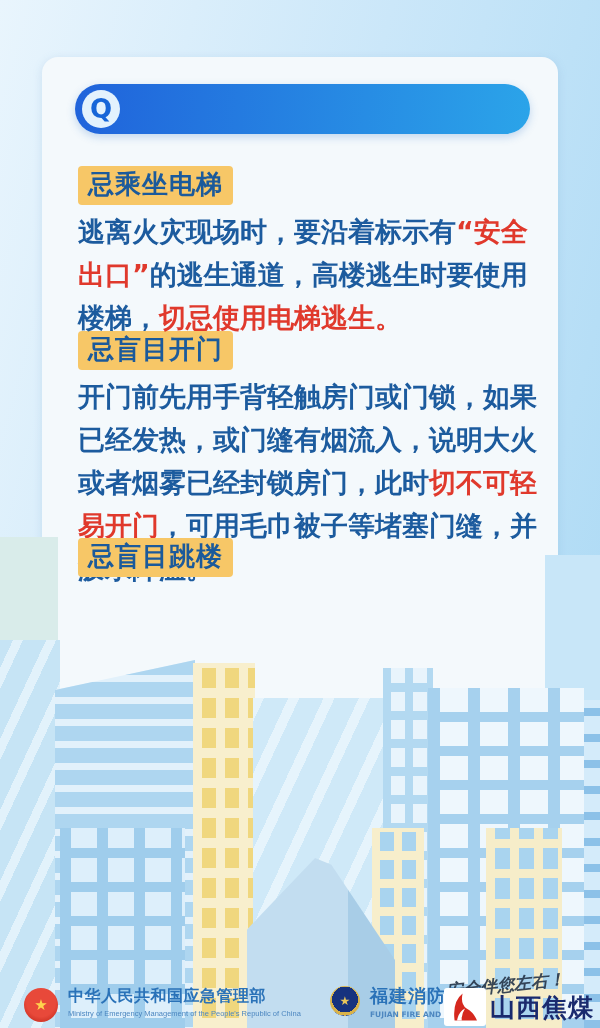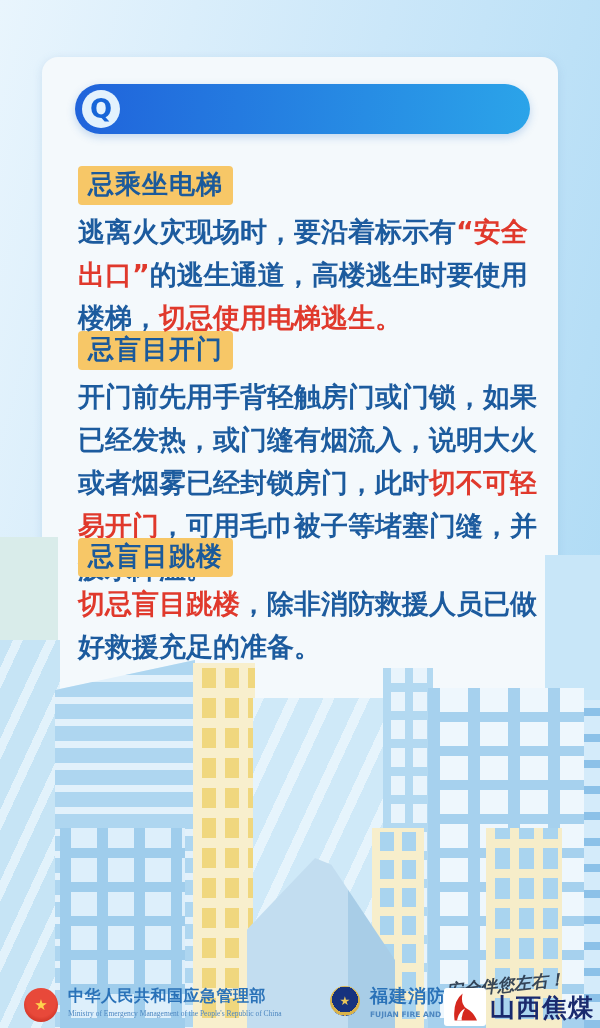--- a/index.html
+++ b/index.html
@@ -64,21 +64,21 @@
     background:linear-gradient(90deg,#c2ddf0 68%,#a8cde7 68%);
     clip-path:polygon(0 42%,46% 0,57% 4%,100% 60%,100% 100%,0 100%);}
   
   .footer{position:absolute;left:0;top:980px;width:600px;height:48px;z-index:4;}
   .emblem{position:absolute;left:24px;top:8px;width:34px;height:34px;border-radius:50%;
     background:radial-gradient(circle at 50% 42%,#e8493a 0 55%,#b81f12 100%);
     display:flex;align-items:center;justify-content:center;color:#ffd34d;font-size:15px;}
   .gov-text{position:absolute;left:68px;top:6px;width:260px;}
   .gov-cn{font-size:16px;font-weight:bold;color:#2a72b8;white-space:nowrap;letter-spacing:0.5px;}
   .gov-en{font-size:7.5px;color:#4d87c0;margin-top:2px;white-space:nowrap;
-    font-family:Liberation Serif, serif;}
+    font-family:Liberation Sans, sans-serif;}
   .badge{position:absolute;left:330px;top:6px;width:30px;height:30px;border-radius:50%;
     background:radial-gradient(circle at 50% 45%,#16327e 0 58%,#d8b24a 58% 72%,#1b2f73 72%);
     display:flex;align-items:center;justify-content:center;color:#e8c65a;font-size:12px;}
   .fire-text{position:absolute;left:370px;top:4px;}
   .fire-cn{font-size:18px;font-weight:bold;color:#2a72b8;white-space:nowrap;letter-spacing:1px;}
   .fire-en{font-size:7.5px;color:#4d87c0;margin-top:2px;white-space:nowrap;font-weight:bold;}
   
   .watermark{position:absolute;right:0;bottom:0;width:160px;height:52px;z-index:5;}
   .slogan{position:absolute;right:4px;top:-4px;width:150px;color:rgba(40,55,75,.92);
     font-size:17px;font-weight:bold;font-style:italic;transform:rotate(-6deg);white-space:nowrap;}
@@ -119,21 +119,20 @@
     <div class="body"><span class="seg-blue">开门前先用手背轻触房门或门锁，如果<br>已经发热，或门缝有烟流入，说明大火<br>或者烟雾已经封锁房门，此时</span><span class="seg-red">切不可轻<br>易开门</span><span class="seg-blue">，可用毛巾被子等堵塞门缝，并<br>泼水降温。</span></div>
   </div>
 
   <div class="section sec1">
     <span class="tag">忌乘坐电梯</span>
     <div class="body"><span class="seg-blue">逃离火灾现场时，要沿着标示有</span><span class="seg-red">“安全<br>出口”</span><span class="seg-blue">的逃生通道，高楼逃生时要使用<br>楼梯，</span><span class="seg-red">切忌使用电梯逃生。</span></div>
   </div>
 
   <div class="section sec3">
     <span class="tag">忌盲目跳楼</span>
-    <div class="body"><span class="seg-red">切忌盲目跳楼</span><span class="seg-blue">，除非消防救援人员已做<br>好救援充足的准备。</span></div>
   </div>
 
   <div class="footer">
     <div class="emblem">★</div>
     <div class="gov-text">
       <div class="gov-cn">中华人民共和国应急管理部</div>
       <div class="gov-en">Ministry of Emergency Management of the People's Republic of China</div>
     </div>
     <div class="badge">★</div>
     <div class="fire-text">

